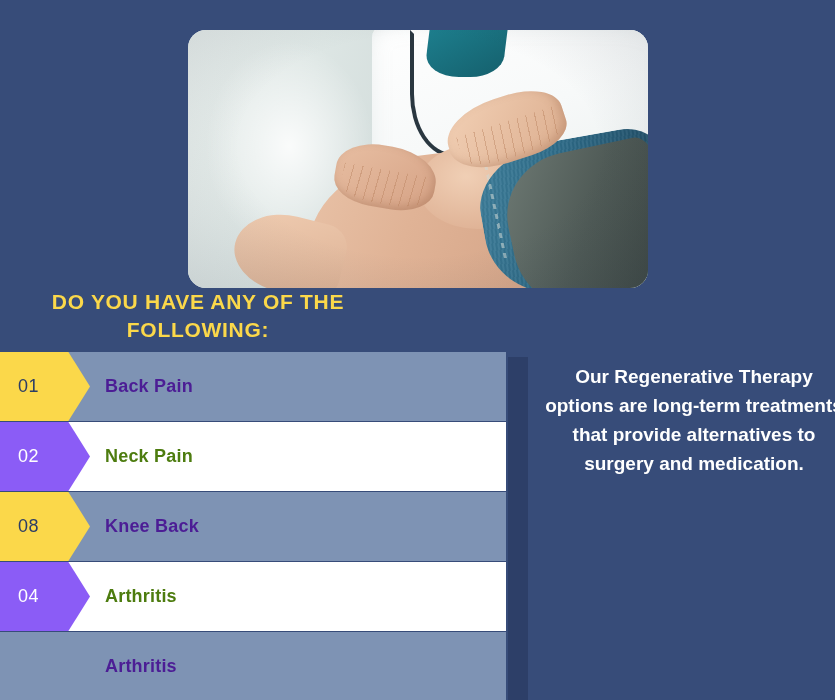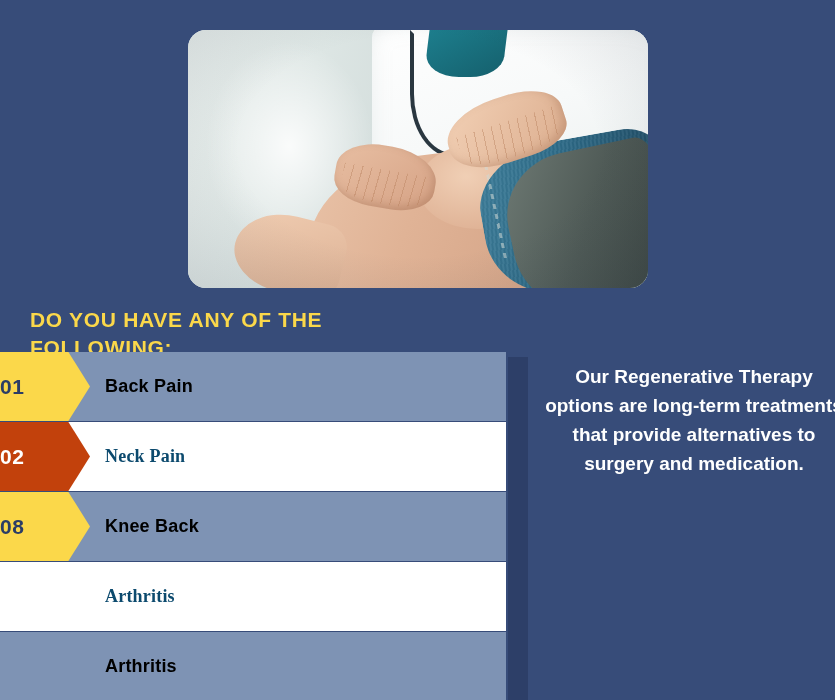--- a/index.html
+++ b/index.html
@@ -196,28 +196,28 @@
   .vignette {
     position: absolute;
     inset: 0;
     background: radial-gradient(ellipse at 50% 45%, rgba(0,0,0,0) 55%, rgba(40,55,70,0.13) 100%);
   }
 
   
   .heading {
     position: absolute;
     left: 30px;
-    top: 306px;
+    top: 288px;
     width: 336px;
     color: #fbd84a;
     font-size: 21px;
     font-weight: bold;
     letter-spacing: 0.7px;
     line-height: 28px;
-    text-align: left;
+    text-align: center;
     text-transform: uppercase;
   }
 
   
   .list {
     position: absolute;
     left: 0;
     top: 352px;
     width: 506px;
   }
@@ -232,37 +232,38 @@
   .row.white { background: #ffffff; }
 
   .badge {
     position: absolute;
     left: 0;
     top: 0;
     width: 90px;
     height: 100%;
     display: flex;
     align-items: center;
+    padding-left: 18px;
     box-sizing: border-box;
-    font-size: 21px;
-    font-weight: bold;
+    font-size: 18px;
+    font-weight: normal;
     letter-spacing: 0.5px;
     clip-path: polygon(0 0, 76% 0, 100% 50%, 76% 100%, 0 100%);
   }
   .badge.yellow { background: #fbd84a; color: #2b3d66; }
-  .badge.navy   { background: #c2410c; color: #ffffff; }
+  .badge.navy   { background: #8b5cf6; color: #ffffff; }
 
   .label {
     margin-left: 105px;
     font-size: 18px;
     font-weight: bold;
     letter-spacing: 0.2px;
   }
-  .row.light .label { color: #000000; }
-  .row.white .label { color: #0c4a6e; font-family: Liberation Serif, serif; }
+  .row.light .label { color: #4c1d95; }
+  .row.white .label { color: #4d7c0f; }
 
   
   .right-strip {
     position: absolute;
     left: 508px;
     top: 357px;
     width: 20px;
     height: 343px;
     background: #2d3f68;
   }
@@ -319,20 +320,21 @@
     </div>
     <div class="row white">
       <div class="badge navy">02</div>
       <div class="label">Neck Pain</div>
     </div>
     <div class="row light">
       <div class="badge yellow">08</div>
       <div class="label">Knee Back</div>
     </div>
     <div class="row white">
+      <div class="badge navy">04</div>
       <div class="label">Arthritis</div>
     </div>
     <div class="row light">
       <div class="label">Arthritis</div>
     </div>
   </div>
 
 <div class="right-strip"></div>
 <div class="right-panel">
   <p class="para">Our Regenerative Therapy options are long-term treatments that provide alternatives to surgery and medication.</p>

